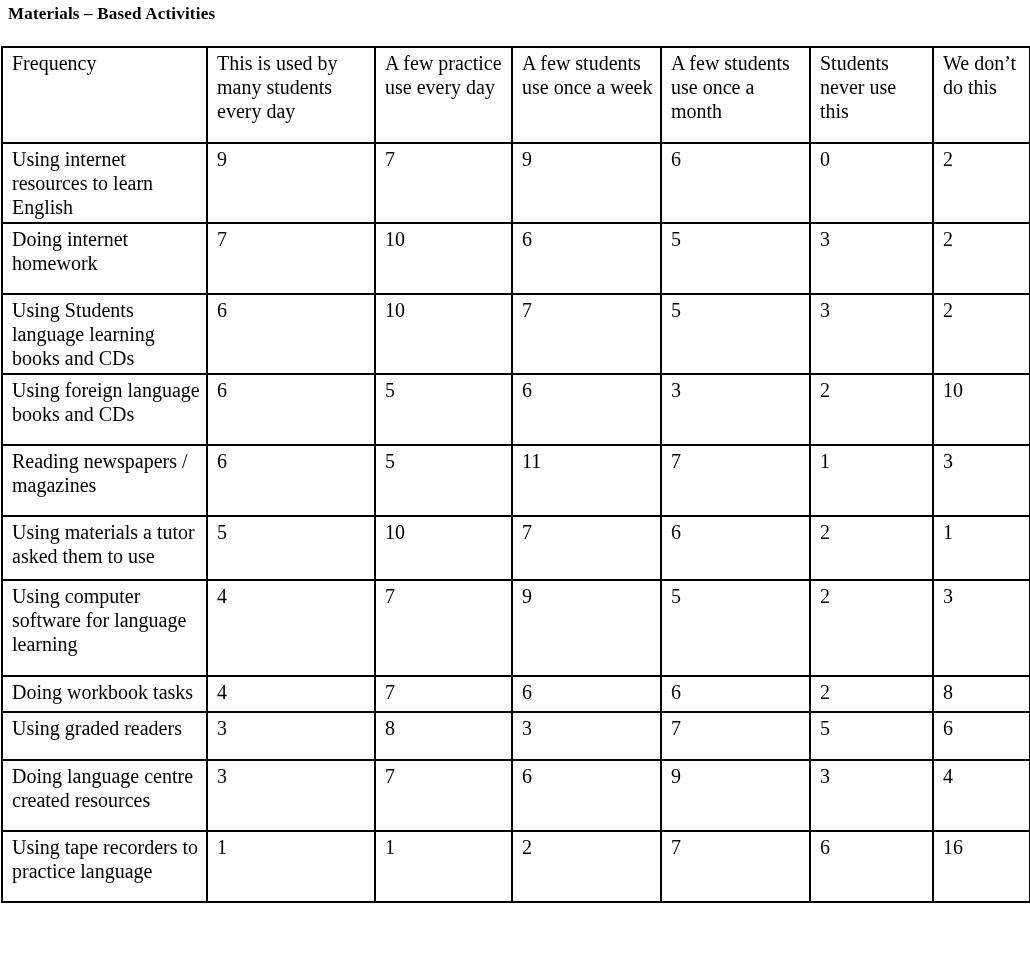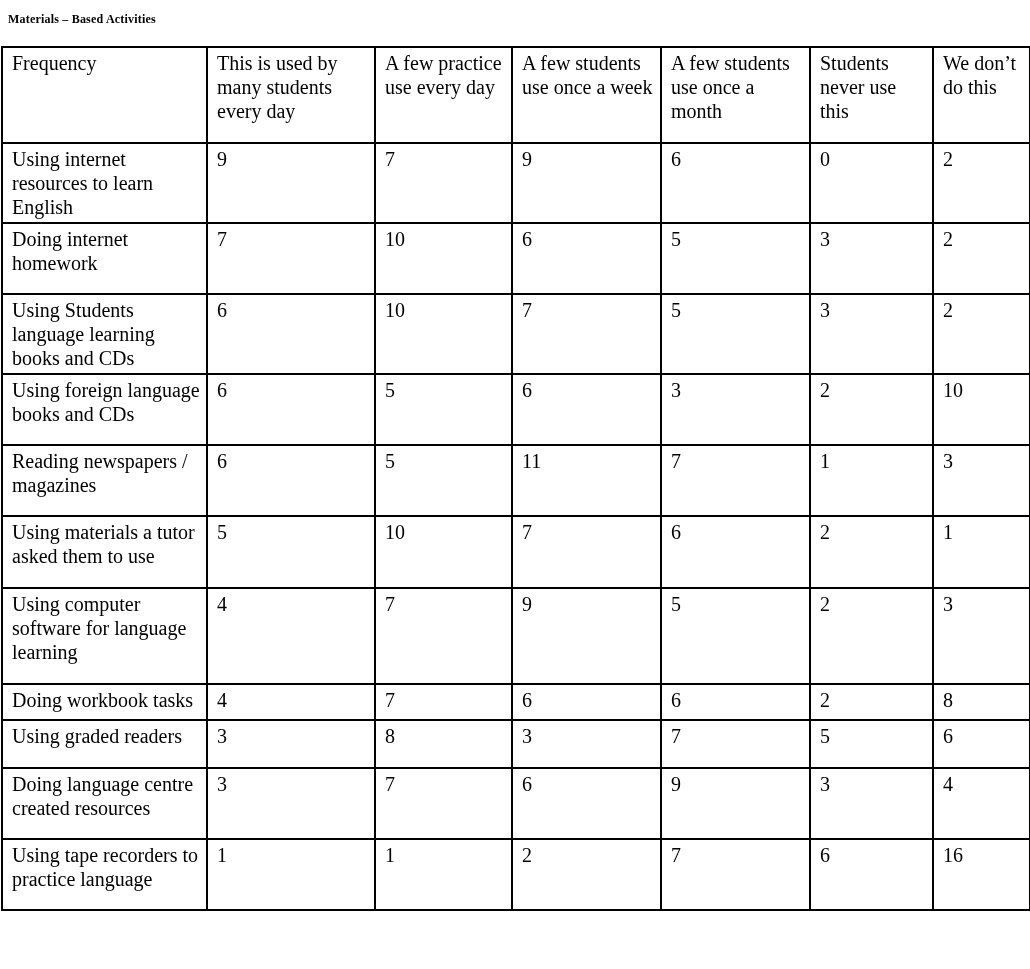--- a/index.html
+++ b/index.html
@@ -13,22 +13,22 @@
   }
   .page {
     position: relative;
     width: 1030px;
     height: 969px;
     overflow: hidden;
   }
   .doc-title {
     position: absolute;
     left: 8px;
-    top: 12px;
-    font-size: 12px;
+    top: 4px;
+    font-size: 17px;
     font-weight: bold;
     letter-spacing: 0.2px;
     white-space: nowrap;
   }
   table.freq-table {
     position: absolute;
     left: 1px;
     top: 46px;
     width: 1028px;
     border-collapse: collapse;
@@ -41,21 +41,21 @@
     border: 2px solid #000000;
     vertical-align: top;
     text-align: left;
     font-weight: normal;
     padding: 3px 6px 3px 9px;
     overflow: hidden;
   }
   thead tr { height: 96px; }
   tbody tr { height: 71px; }
   tbody tr[data-row="2"] { height: 72px; }
-  tbody tr[data-row="5"] { height: 72px; margin-top: 7px; }
+  tbody tr[data-row="5"] { height: 64px; margin-top: 7px; }
   tbody tr[data-row="6"] { height: 96px; }
   tbody tr[data-row="7"] { height: 36px; }
   tbody tr[data-row="8"] { height: 48px; }
 </style>
 </head>
 <body>
 
 <div class="page">
 
   <div class="doc-title">Materials – Based Activities</div>

